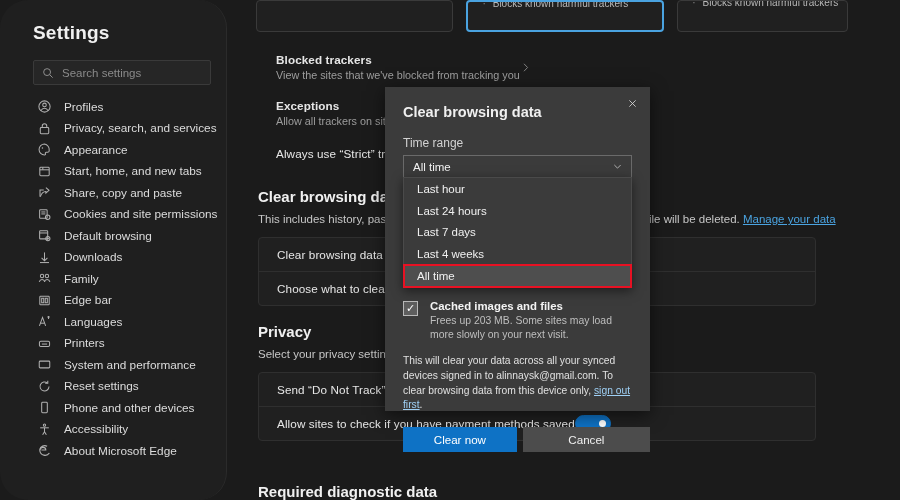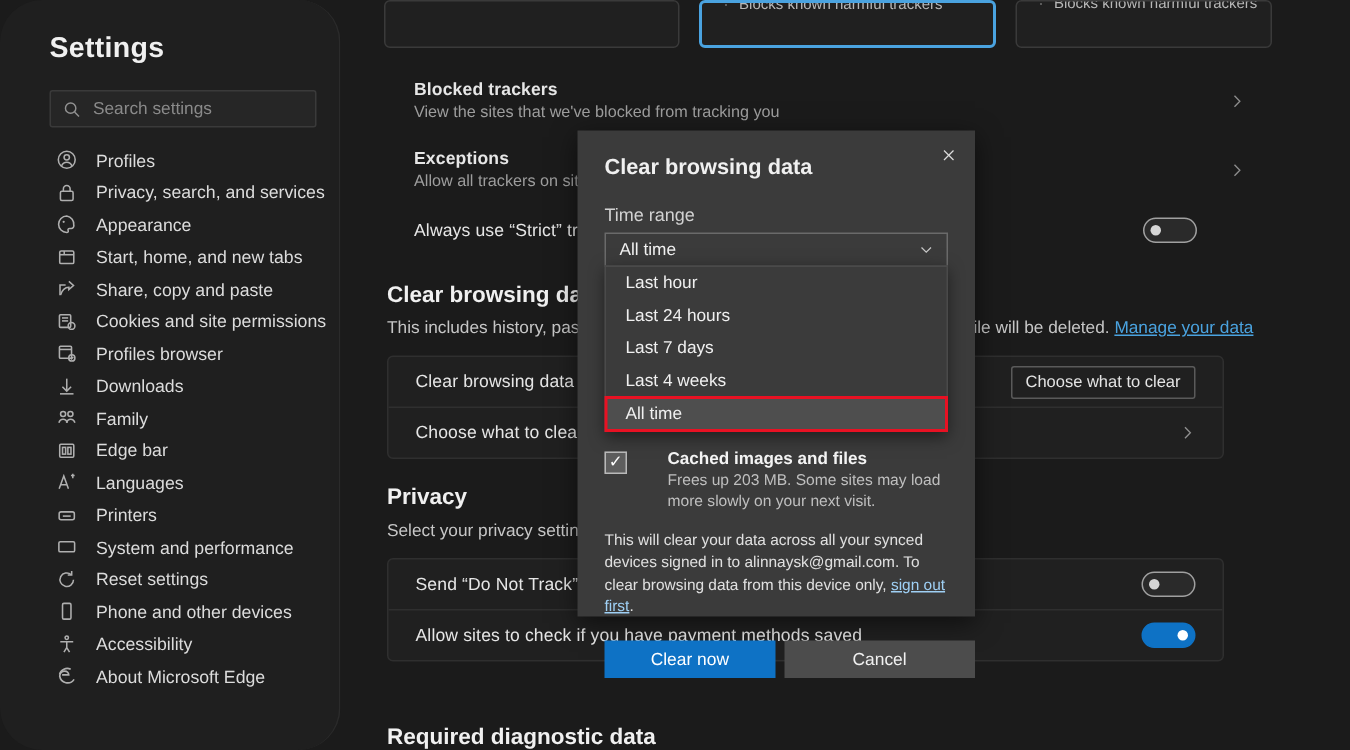--- a/index.html
+++ b/index.html
@@ -59,21 +59,21 @@
   }
   .card.selected { border: 2px solid #4aa3e0; }
   .card .bullet-line {
     position: absolute; left: 14px; top: 1px;
     font-size: 10px; color: #b8b8b8; white-space: nowrap;
   }
   .card .bullet-line.top { top: -10px; color:#9a9a9a; }
   .card .dot { color: #8a8a8a; margin-right: 7px; }
 
   .setting-row {
-    display: flex; align-items: flex-start; justify-content: space-between;
+    display: flex; align-items: flex-start; 
     padding: 9px 0 9px 18px; position: relative;
   }
   .srow-text .t1 { font-size: 11.7px; color: #e6e6e6; font-weight: bold; letter-spacing: .1px;}
   .srow-text .t1.normal { font-weight: normal; }
   .srow-text .t2 { font-size: 10.8px; color: #9d9d9d; margin-top: 3px; }
   .chev-right { width: 11px; height: 11px; opacity: .7; margin-right: 18px; align-self:center;}
 
   .section-title {
     font-size: 15px; font-weight: bold; color: #f0f0f0; margin-top: 17px;
   }
@@ -138,21 +138,21 @@
     outline: 2px solid #e81123; outline-offset: -1px;
   }
 
   .check-row { display: flex; padding: 4px 14px 0 18px; margin-top: 5px; }
   .checkbox {
     width: 15px; height: 15px; flex: 0 0 15px; margin-top: 1px;
     border: 1px solid #b9b9b9; background: #5e5e5e;
     display: flex; align-items: center; justify-content: center;
     color: #ffffff; font-size: 11px; line-height: 1; cursor: pointer;
   }
-  .check-text { margin-left: 27px; }
+  .check-text { margin-left: 12px; }
   .check-text .ct1 { font-size: 11.4px; font-weight: bold; color: #f4f4f4; }
   .check-text .ct2 { font-size: 10.4px; color: #bfbfbf; margin-top: 2px; line-height: 1.32; }
 
   .dlg-note {
     padding: 13px 16px 0 18px; font-size: 10.3px; color: #e0e0e0; line-height: 1.42;
   }
   .dlg-note .link { color: #9fd0f5; text-decoration: underline; cursor: pointer; }
 
   .dlg-buttons { display: flex; gap: 6px; padding: 14px 0 0 18px; }
   .btn-primary {
@@ -232,21 +232,21 @@
           </svg>
         <span class="nav-label">Cookies and site permissions</span>
       </div>
       <div class="nav-item">
         <svg class="nav-ico" viewBox="0 0 16 16" fill="none" stroke="#c9c9c9" stroke-width="1.1">
             <rect x="2.8" y="3" width="8.6" height="8.6" rx=".8"></rect>
             <line x1="2.8" y1="5.3" x2="11.4" y2="5.3"></line>
             <circle cx="11.6" cy="11.3" r="2.2"></circle>
             <path d="M10.7 11.3l.7.7 1.2-1.3"></path>
           </svg>
-        <span class="nav-label">Profiles browser</span>
+        <span class="nav-label">Default browsing</span>
       </div>
       <div class="nav-item">
         <svg class="nav-ico" viewBox="0 0 16 16" fill="none" stroke="#c9c9c9" stroke-width="1.1">
             <line x1="8" y1="2.6" x2="8" y2="11.4"></line>
             <path d="M4.9 8.4L8 11.5l3.1-3.1"></path>
             <line x1="3.2" y1="13.4" x2="12.8" y2="13.4"></line>
           </svg>
         <span class="nav-label">Downloads</span>
       </div>
       <div class="nav-item">

